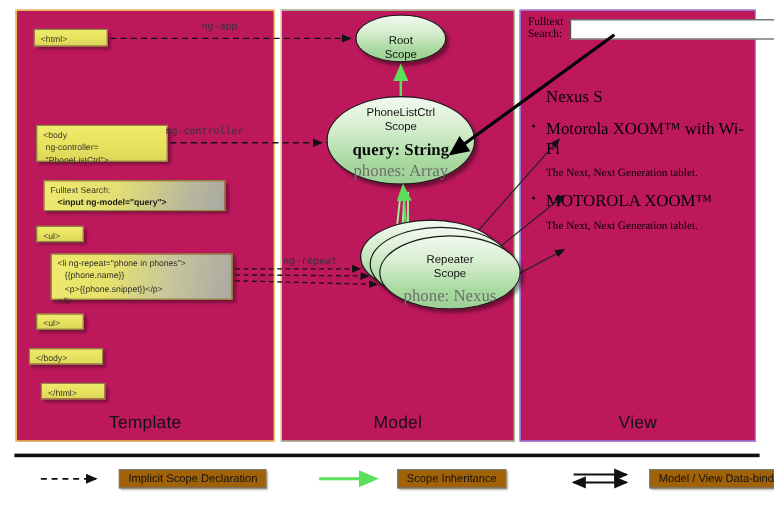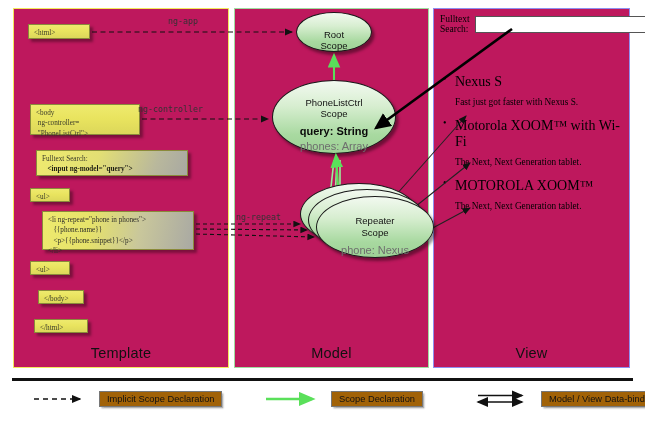--- a/index.html
+++ b/index.html
@@ -14,47 +14,47 @@
   #col-model   {left:234px; top:8px;  width:193px; height:358px; border:1.5px solid #9fdc9f;}
   #col-view    {left:433px; top:8px;  width:195px; height:358px; border:1.5px solid #8f8ff0;text-decoration:underline;}
 
   .col-label{position:absolute;width:100%;text-align:center;bottom:6px;
              font-size:14.5px;color:#111;letter-spacing:.2px;}
 
   
   .cbox{position:absolute;
         border:1px solid #8a8a3a;
         box-shadow:2.5px 2.5px 2.5px rgba(0,0,0,.35);
-        font-family:Liberation Serif, serif;
+        font-family:Liberation Sans, sans-serif;
         font-size:7.2px;line-height:1.45;color:#3b3b2a;
         padding:3px 5px;white-space:pre;box-sizing:border-box;
         background:linear-gradient(180deg,#eeea6e 0%,#e9e45f 45%,#dcd75a 100%);}
   .cbox.grad{background:linear-gradient(100deg,#eeea6e 0%,#e6e26a 32%,#c9c79b 64%,#a9a9a3 100%);
              color:#2f2f2a;}
   .cbox.grad2{background:linear-gradient(110deg,#eeea6e 0%,#e3df74 40%,#b9b89c 78%,#a8a8a2 100%);}
   .cbox b{font-weight:bold;color:#1d1d14;}
 
   #b-html  {left:28px; top:24px; width:62px;  height:15px;}
   #b-body  {left:30px; top:104px;width:110px; height:31px;}
   #b-search{left:36px; top:150px;width:152px; height:26px;}
   #b-ul1   {left:30px; top:188px;width:40px;  height:14px;}
   #b-li    {left:42px; top:211px;width:152px; height:39px;}
   #b-ul2   {left:30px; top:261px;width:40px;  height:14px;}
-  #b-bodyc {left:38px; top:290px;width:46px;  height:14px;}
+  #b-bodyc {left:24px; top:290px;width:62px;  height:14px;}
   #b-htmlc {left:18px; top:319px;width:54px;  height:14px;margin-left:16px;}
 
   
   .ell{position:absolute;border:1.3px solid #1a1a1a;border-radius:50%;
        background:linear-gradient(180deg,#f2f9f0 0%,#d7eed0 35%,#a8d9a0 75%,#9ed196 100%);
        box-shadow:2.5px 3px 3px rgba(0,0,0,.42);
        display:flex;flex-direction:column;align-items:center;justify-content:flex-end;
        text-align:center;box-sizing:border-box;}
   .ell .ttl{font-size:9.5px;color:#111;line-height:1.18;}
-  .ell .props{font-family:Liberation Sans, sans-serif;
-              font-size:11px;line-height:1.3;margin-top:5px;}
+  .ell .props{font-family:Liberation Serif, serif;
+              font-size:14px;line-height:1.3;margin-top:5px;}
   .ell .props .q{color:#0a0a0a;font-weight:bold;}
   .ell .props .p{color:#6e6e6e;}
 
   #e-root  {left:296px;top:12px; width:76px; height:40px;}
   #e-ctrl  {left:272px;top:80px; width:124px;height:74px;}
   #e-rep3  {left:300px;top:183px;width:118px;height:62px;z-index:1;}
   #e-rep2  {left:308px;top:189px;width:118px;height:62px;z-index:2;}
   #e-rep1  {left:316px;top:196px;width:118px;height:62px;z-index:3;}
 
   
@@ -147,21 +147,20 @@
   </div>
 
   <div id="view-inner">
     <div id="fulltext-row">
       <span>Fulltext Search:</span>
       <input id="search-box" type="text" value="" style="">
     </div>
 
     <div class="vitem">
       <div class="vname">Nexus S</div>
-      <div class="vsnip">Fast just got faster with Nexus S.</div>
     </div>
     <div class="vitem">
       <div class="vname">Motorola XOOM™  with Wi-Fi</div>
       <div class="vsnip">The Next, Next Generation tablet.</div>
     </div>
     <div class="vitem">
       <div class="vname">MOTOROLA XOOM™</div>
       <div class="vsnip">The Next, Next Generation tablet.</div>
     </div>
   </div>
@@ -239,21 +238,21 @@
 
     <div class="lg-item" id="lg-2">
       <svg class="lg-gly" viewBox="0 0 60 18">
         <defs>
             <marker id="lgg" markerWidth="7" markerHeight="7" refX="5.5" refY="3" orient="auto">
           <path d="M0,0 L7,3 L0,6 z" fill="#5ae05a"></path>
             </marker>
           </defs>
         <path d="M2,9 L48,9" stroke="#5ae05a" stroke-width="2.4" fill="none" marker-end="url(#lgg)"></path>
       </svg>
-      <span class="lg-box">Scope Declaration</span>
+      <span class="lg-box">Scope Inheritance</span>
     </div>
 
     <div class="lg-item" id="lg-3">
       <svg class="lg-gly" viewBox="0 0 60 18">
         <defs>
           <marker id="lgr" markerWidth="7" markerHeight="7" refX="6" refY="3" orient="auto">
             <path d="M0,0 L7,3 L0,6 z" fill="#111"></path>
             </marker>
           <marker id="lgl" markerWidth="7" markerHeight="7" refX="1" refY="3" orient="auto">
             <path d="M7,0 L0,3 L7,6 z" fill="#111"></path>

